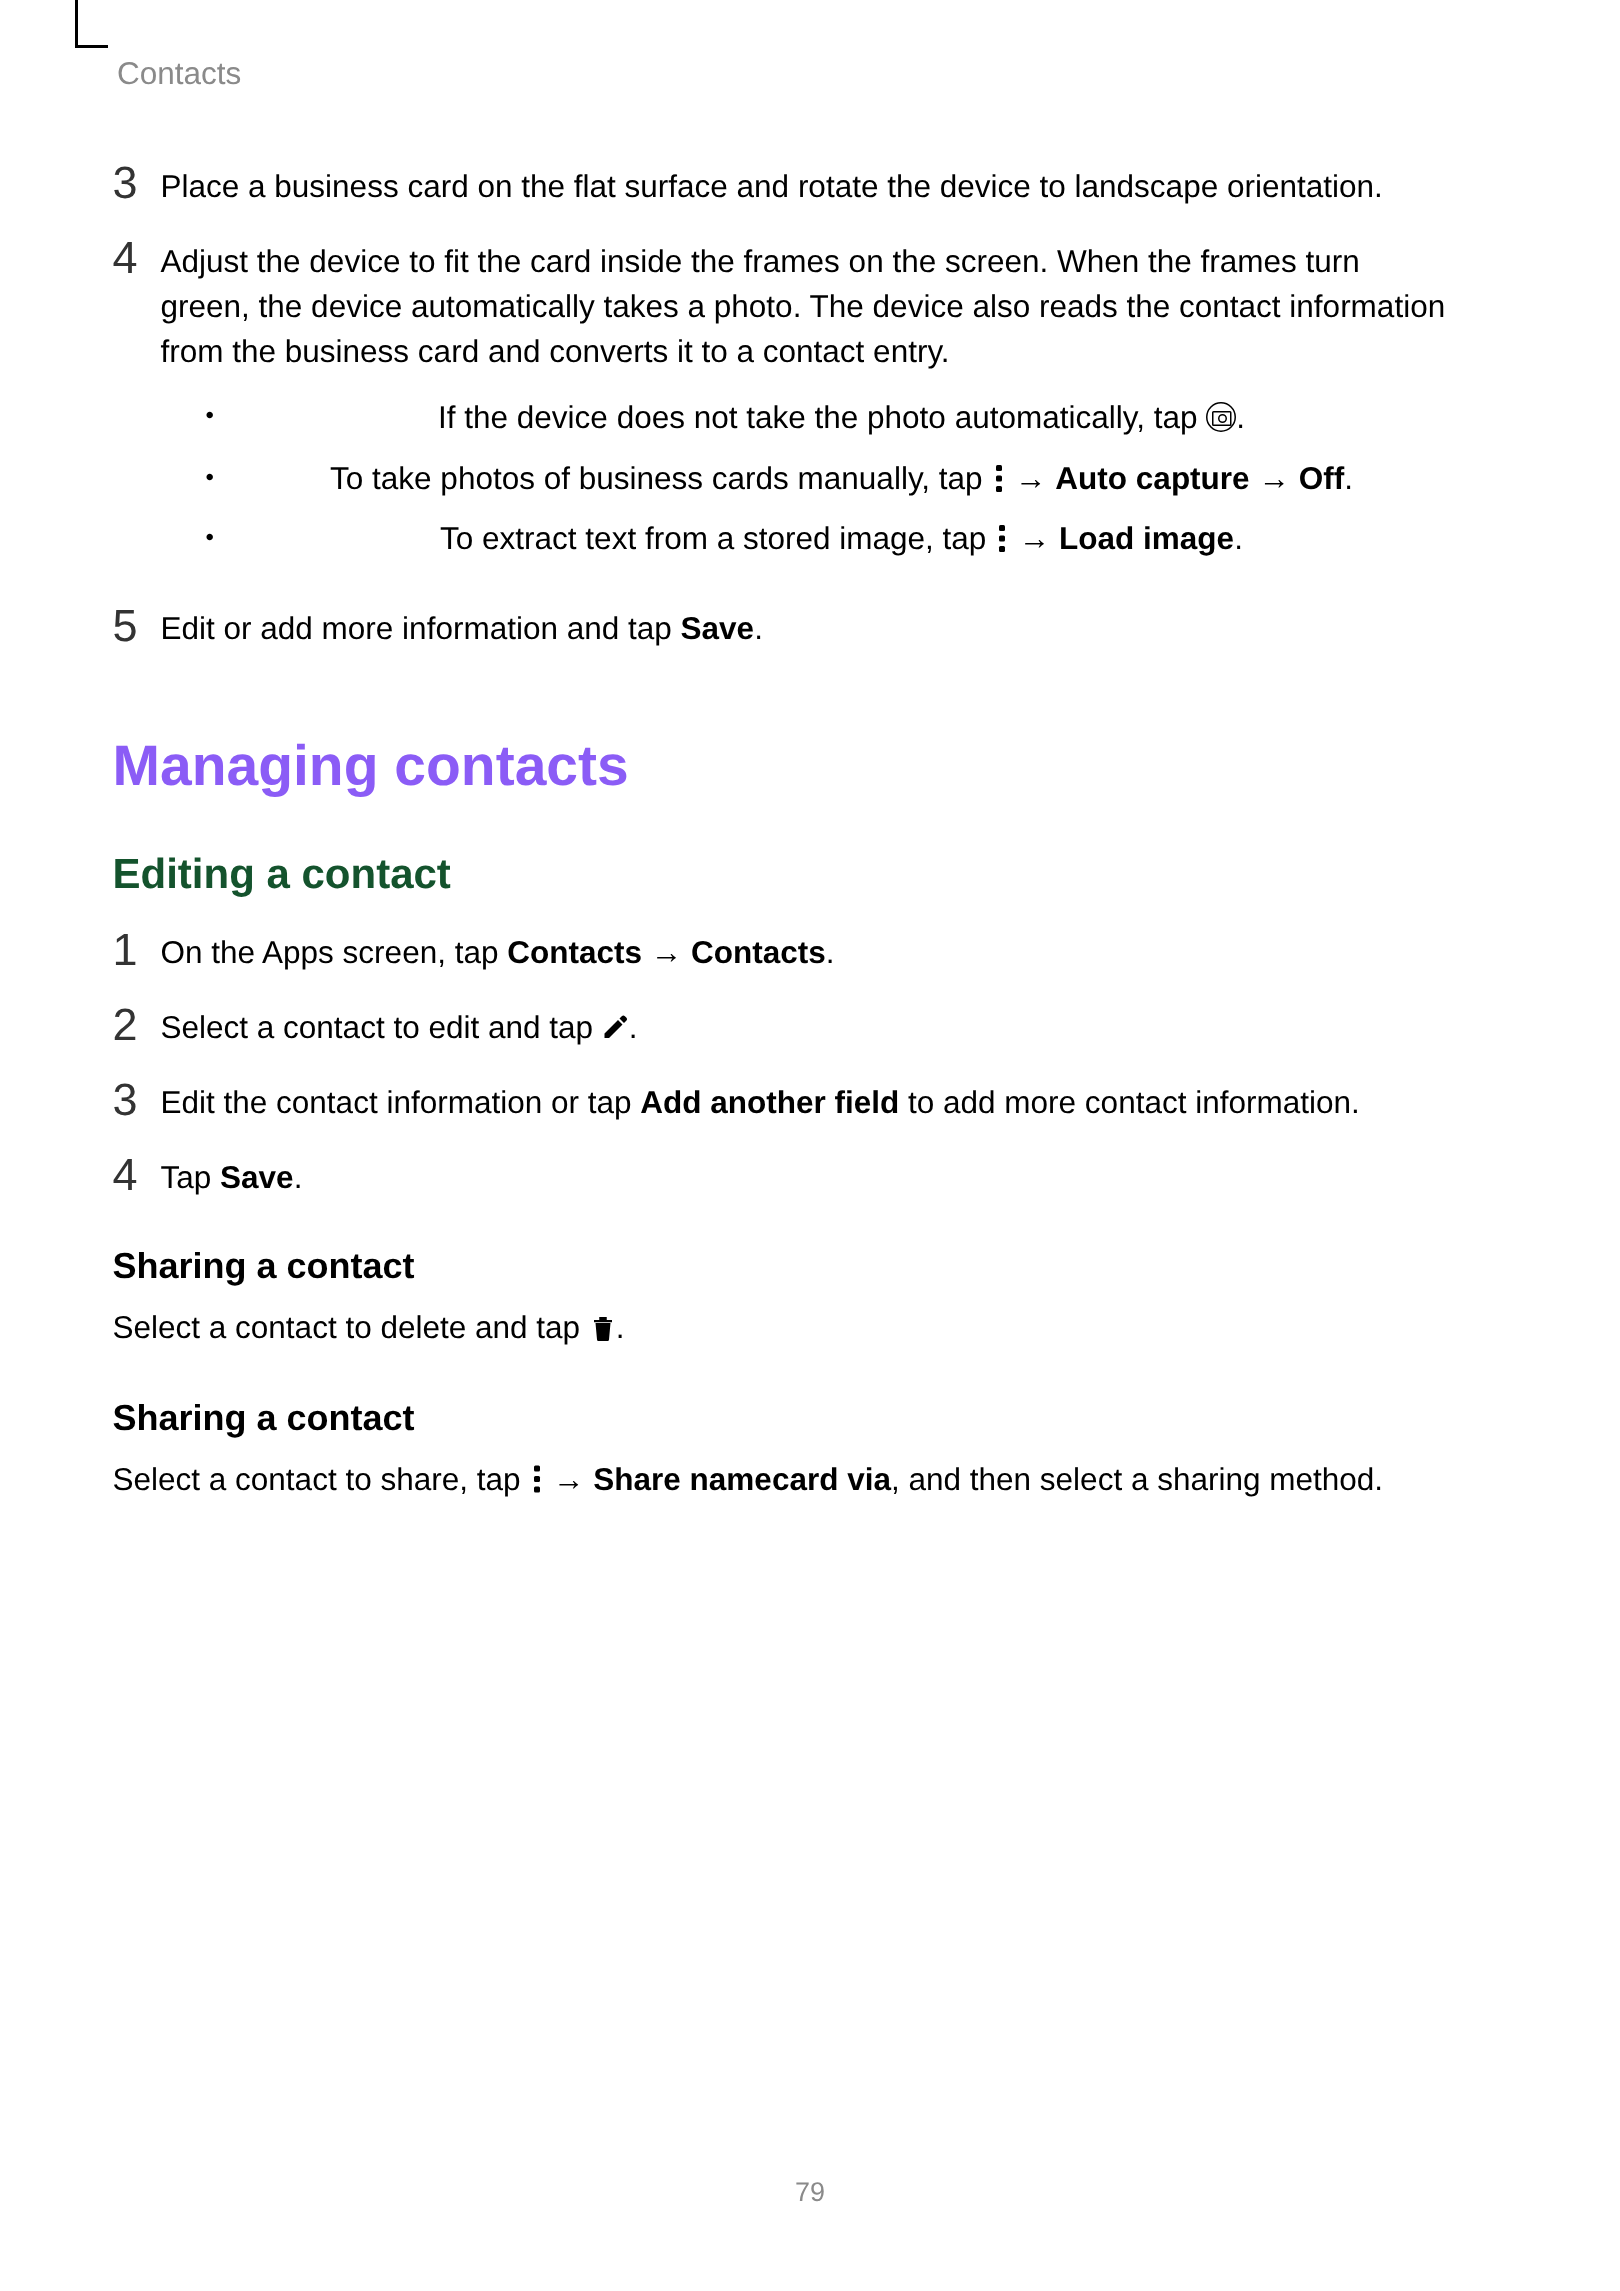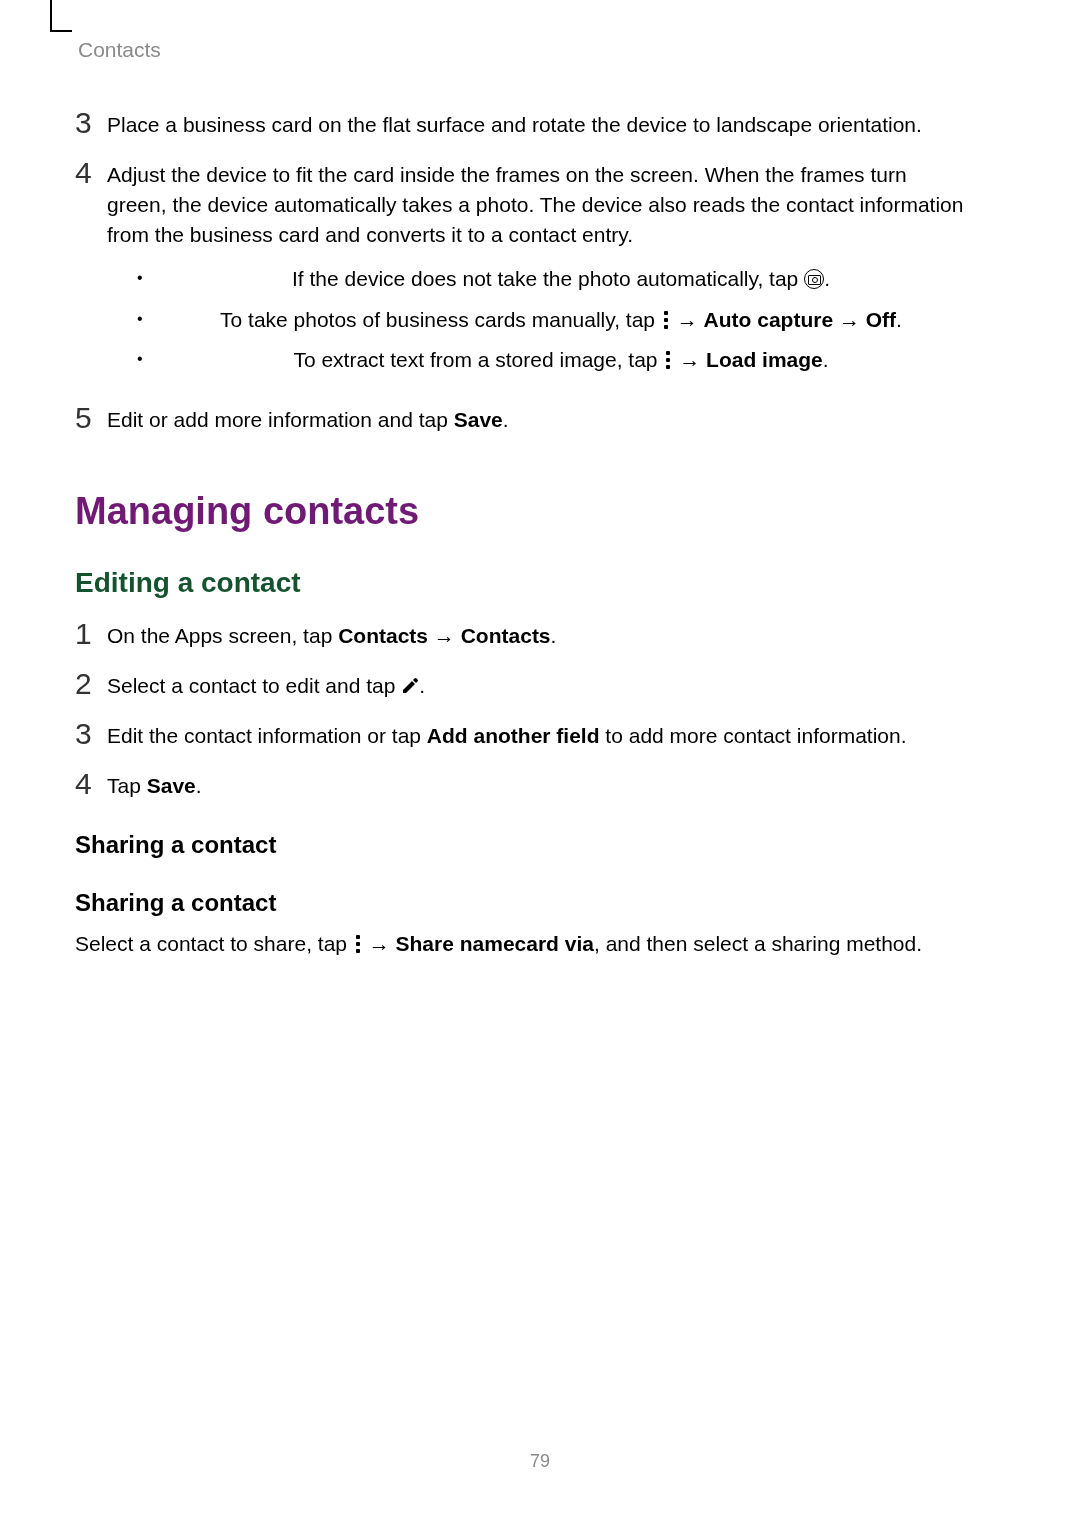--- a/index.html
+++ b/index.html
@@ -14,21 +14,21 @@
   ol.steps { list-style: none; counter-reset: none; margin-top: 65px; }
   ol.steps > li { display: flex; align-items: flex-start; margin-bottom: 20px; }
   .num { width: 32px; flex: 0 0 32px; font-size: 30px; font-weight: 400; color: #333; text-align: left; line-height: 1; margin-top: -2px; font-family: "Segoe UI", Arial, sans-serif;}
   .step-body { flex: 1; font-size: 21px; line-height: 1.43; }
 
   ul.sub { list-style: none; margin-top: 14px; margin-left: 30px;}
   ul.sub > li { display:flex; align-items:flex-start; margin-bottom: 10px; font-size: 21px; line-height: 1.45;}
   ul.sub > li::before { content: "•"; flex:0 0 20px; font-size:16px; line-height:28px; color:#000;}
   ul.sub .sub-body{flex:1;text-align:center;}
 
-  h1.sec-title { color: #701a75; font-size: 38px; font-weight: 700; margin-top: 55px; margin-bottom: 34px; }
+  h1.sec-title { color: #8b5cf6; font-size: 38px; font-weight: 700; margin-top: 55px; margin-bottom: 34px; }
   h2.sub-title { color: #14532d; font-size: 28px; font-weight: 700; margin-bottom: 22px; }
   h3.para-title { font-size: 24px; font-weight: 700; margin-top: 30px; margin-bottom: 12px; }
   p.body { font-size: 21px; line-height:1.45; }
 
   .b { font-weight: 700; }
 
   .arrow { display:inline; font-weight:400; }
 
   .icon { display:inline-block; vertical-align: middle; position:relative; top:-1px;}
 
@@ -131,20 +131,27 @@
     </li>
     <li>
       <div class="num">4</div>
       <div class="step-body">
         <span>Tap </span><span class="b">Save</span><span>.</span>
       </div>
     </li>
   </ol>
 
   <h3 class="para-title">Sharing a contact</h3>
+  <p class="body">
+    <span>Select a contact to delete and tap </span><span class="icon icon-trash">
+      <svg viewBox="0 0 18 20">
+          <path d="M3 5 H15 V6.5 H3 Z M4 7 H14 L13 18 a1 1 0 0 1 -1 1 H6 a1 1 0 0 1 -1 -1 Z M6.5 3 H11.5 V5 H6.5 Z M7 9 H8 V16 H7 Z M10 9 H11 V16 H10 Z" fill="#000"></path>
+        </svg>
+    </span><span>.</span>
+  </p>
 
   <h3 class="para-title">Sharing a contact</h3>
   <p class="body">
     <span>Select a contact to share, tap </span><span class="icon icon-menu"></span>
     <span class="arrow"> <span>→</span> </span><span class="b">Share namecard via</span><span>, and then select a sharing method.</span>
   </p>
 
   <div class="page-number">79</div>
 </div>
 

